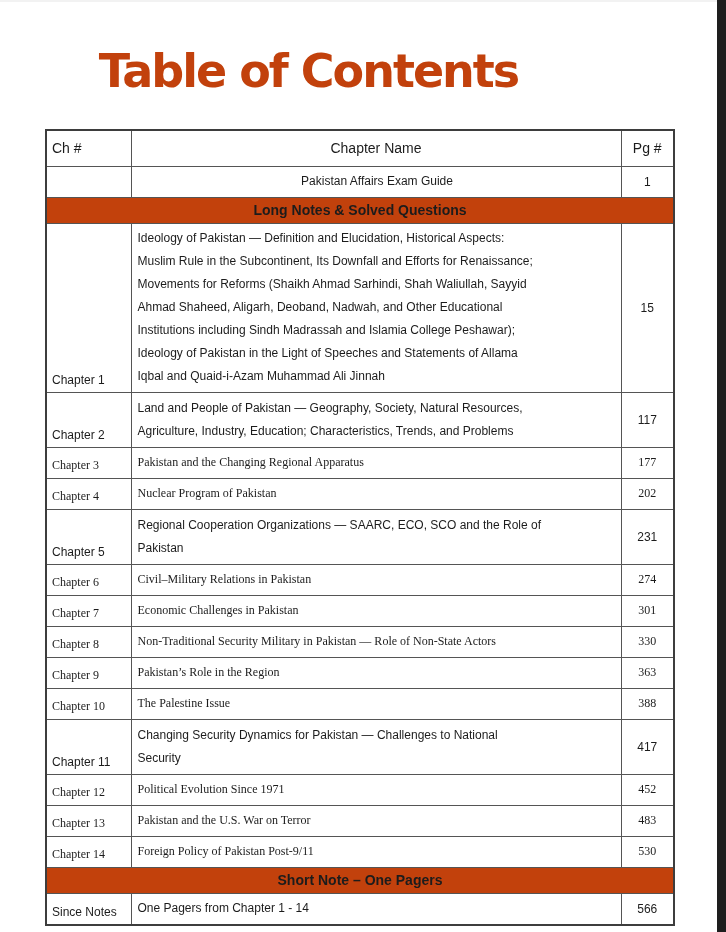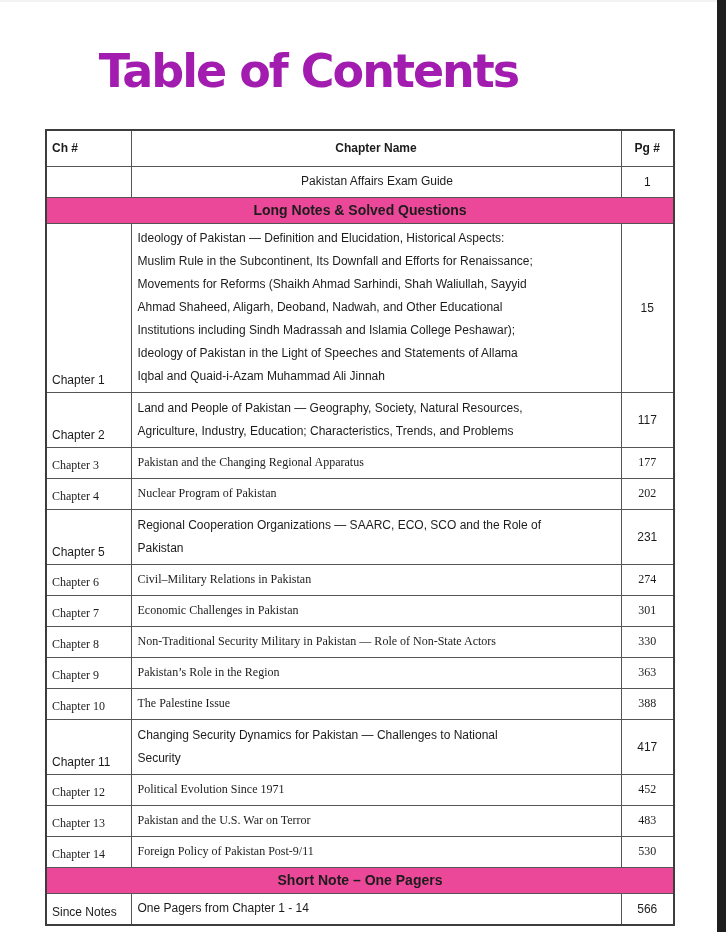--- a/index.html
+++ b/index.html
@@ -18,21 +18,21 @@
   .right-edge-strip {
     position: absolute; top: 0; right: 0; width: 9px; height: 932px;
     background: #1e1e1e;
   }
   .page-title {
     position: absolute; top: 44px; left: 0; width: 617px;
     margin: 0;
     text-align: center;
     font-family: "DejaVu Sans", "Liberation Sans", sans-serif;
     font-size: 46px; font-weight: bold; letter-spacing: -2px;
-    color: #a21caf;
+    color: #c2410c;
   }
   table.toc {
     position: absolute; top: 129px; left: 45px;
     width: 628px;
     border-collapse: collapse;
     table-layout: fixed;
     border: 2px solid #3d3d3d;
   }
   .toc td, .toc th {
     border: 1px solid #555555;
@@ -44,21 +44,21 @@
   .toc col.c-nm { width: 490px; }
   .toc col.c-pg { width: 53px; }
 
   tr.hh { height: 36px; }
   tr.hg { height: 29px; }
   tr.hs { height: 26px; }
   tr.h7 { height: 165px; }
   tr.h2 { height: 55px; }
   tr.h1 { height: 28px; font-family: Liberation Serif, serif; }
 
-  .toc th { font-size: 12px; font-weight: bold; }
+  .toc th { font-size: 14px; font-weight: normal; }
   .toc th.th-ch { text-align: left; padding-left: 5px; }
   .toc th.th-nm { text-align: center; margin-top: 33px; }
   .toc th.th-pg { text-align: center; margin-top: 32px; }
 
   .toc td.ch {
     text-align: left; vertical-align: bottom;
     padding: 4px 3px 5px 5px;
   }
   .toc td.nm {
     text-align: left; vertical-align: bottom;
@@ -67,21 +67,21 @@
     white-space: pre-line;
   }
   .toc td.pg {
     text-align: center; vertical-align: middle;
     padding: 0;
   }
   tr.guide td.nm {
     text-align: center; vertical-align: middle; white-space: normal;
   }
   tr.section td {
-    background: #ec4899;
+    background: #c2410c;
     font-weight: bold; font-size: 14px;
     text-align: center; vertical-align: middle;
     padding: 2px 0;
   }
 </style>
 </head>
 <body>
 
 <div class="top-edge-line"></div>
 <div class="right-edge-strip"></div>

